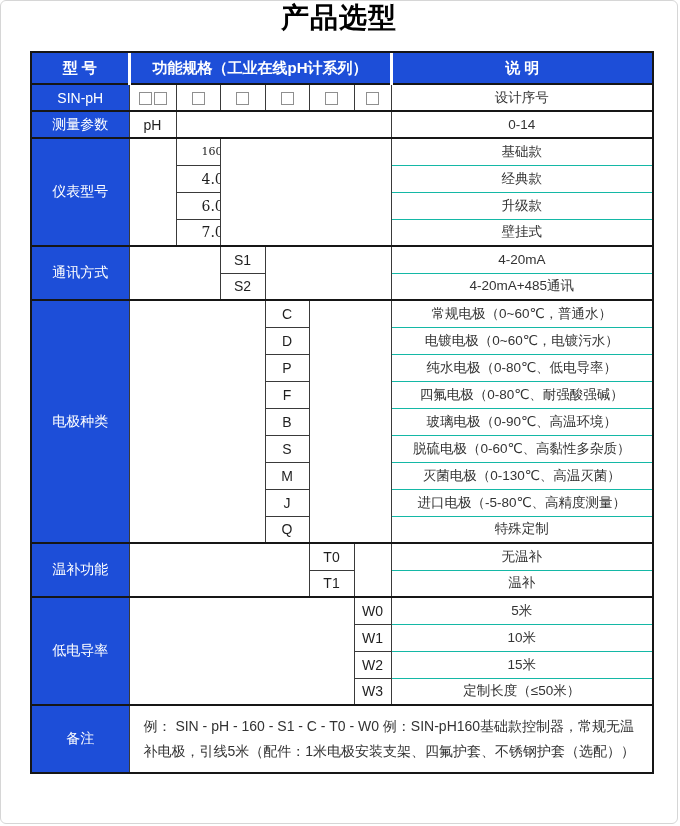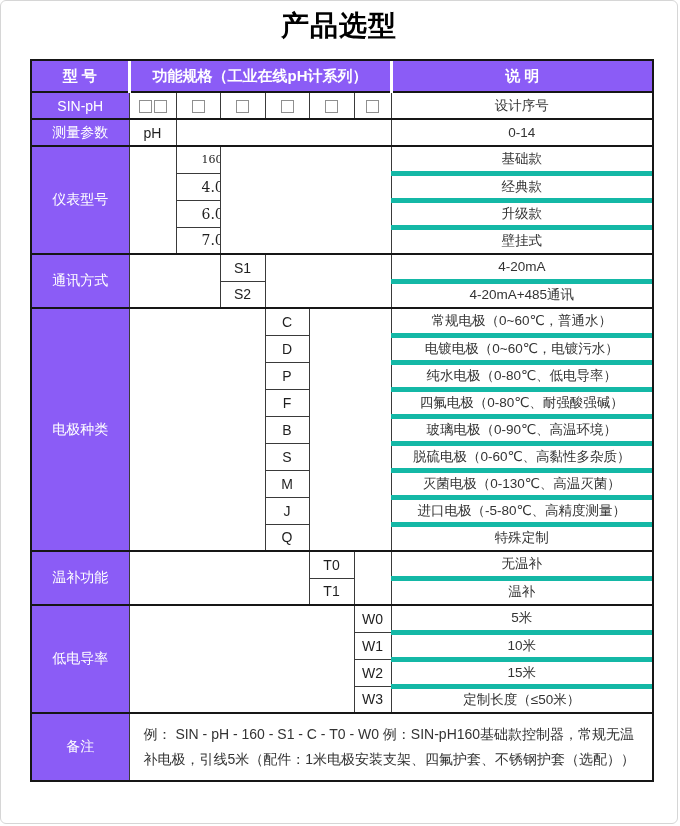--- a/index.html
+++ b/index.html
@@ -3,48 +3,48 @@
 <meta charset="utf-8">
 <style>
   html,body { margin:0; padding:0; background:#ffffff; }
   body { width:680px; height:826px; font-family:"Liberation Sans","DejaVu Sans",sans-serif; }
   .page {
     position:relative; width:678px; height:824px;
     border:1px solid #d6d6d6; border-radius:6px; box-sizing:border-box;
     background:#ffffff; overflow:hidden;
   }
   .title {
-    margin-top:8px; text-align:center;
+    margin-top:0; text-align:center;
     font-size:28px; line-height:34px; font-weight:bold; color:#000000;
     letter-spacing:1px;
   }
   .tbl-wrap {
     margin:16px auto 0 29px; width:620px;
     border:2px solid #161616; box-sizing:content-box;
   }
   table { border-collapse:collapse; table-layout:fixed; width:620px; }
   td, th { border:0; border-top:1px solid #3a3a3a; border-left:1px solid #3a3a3a;
            padding:0; vertical-align:middle; text-align:center; overflow:hidden; }
   tr.hdr > th { border-top:0; }
   .lab { border-left:0 !important; }
   tr.sec > td { border-top:2px solid #161616; }
   tr { height:27px; }
   tr.hdr { height:31px; }
   tr.remark-row { height:67px; }
 
-  th.blue, td.blue { background:#8b5cf6; color:#ffffff; font-weight:normal; }
+  th.blue, td.blue { background:#1d4ed8; color:#ffffff; font-weight:normal; }
   tr.hdr > th { font-size:15px; font-weight:bold; }
   .wsep { border-left:3px solid #ffffff !important;margin-top:20px; }
 
   td.labcell { font-size:14px; }
   td.code { font-size:14px; color:#1f1f1f; }
   td.code-serif { font-family:"DejaVu Serif","Liberation Serif",serif; font-size:14px; color:#1f1f1f;padding-left:25px; }
   td.code-serif.tight { font-size:11px; letter-spacing:0; }
   td.desc { font-size:13.5px; color:#333333;border-radius:13px; }
-  td.gsep { border-top:5px solid #14b8a6;margin-top:44px; }
+  td.gsep { border-top:1px solid #14b8a6;margin-top:44px; }
   td.remark-cell { text-align:left; font-size:14px; color:#333333; line-height:25px; padding:0 12px 0 14px; }
 
   .cbx {
     display:inline-block; width:11px; height:11px;
     border:1px solid #8f8f8f; background:#ffffff;
     vertical-align:middle; margin:0 1px;
   }
 </style>
 </head>
 <body>

